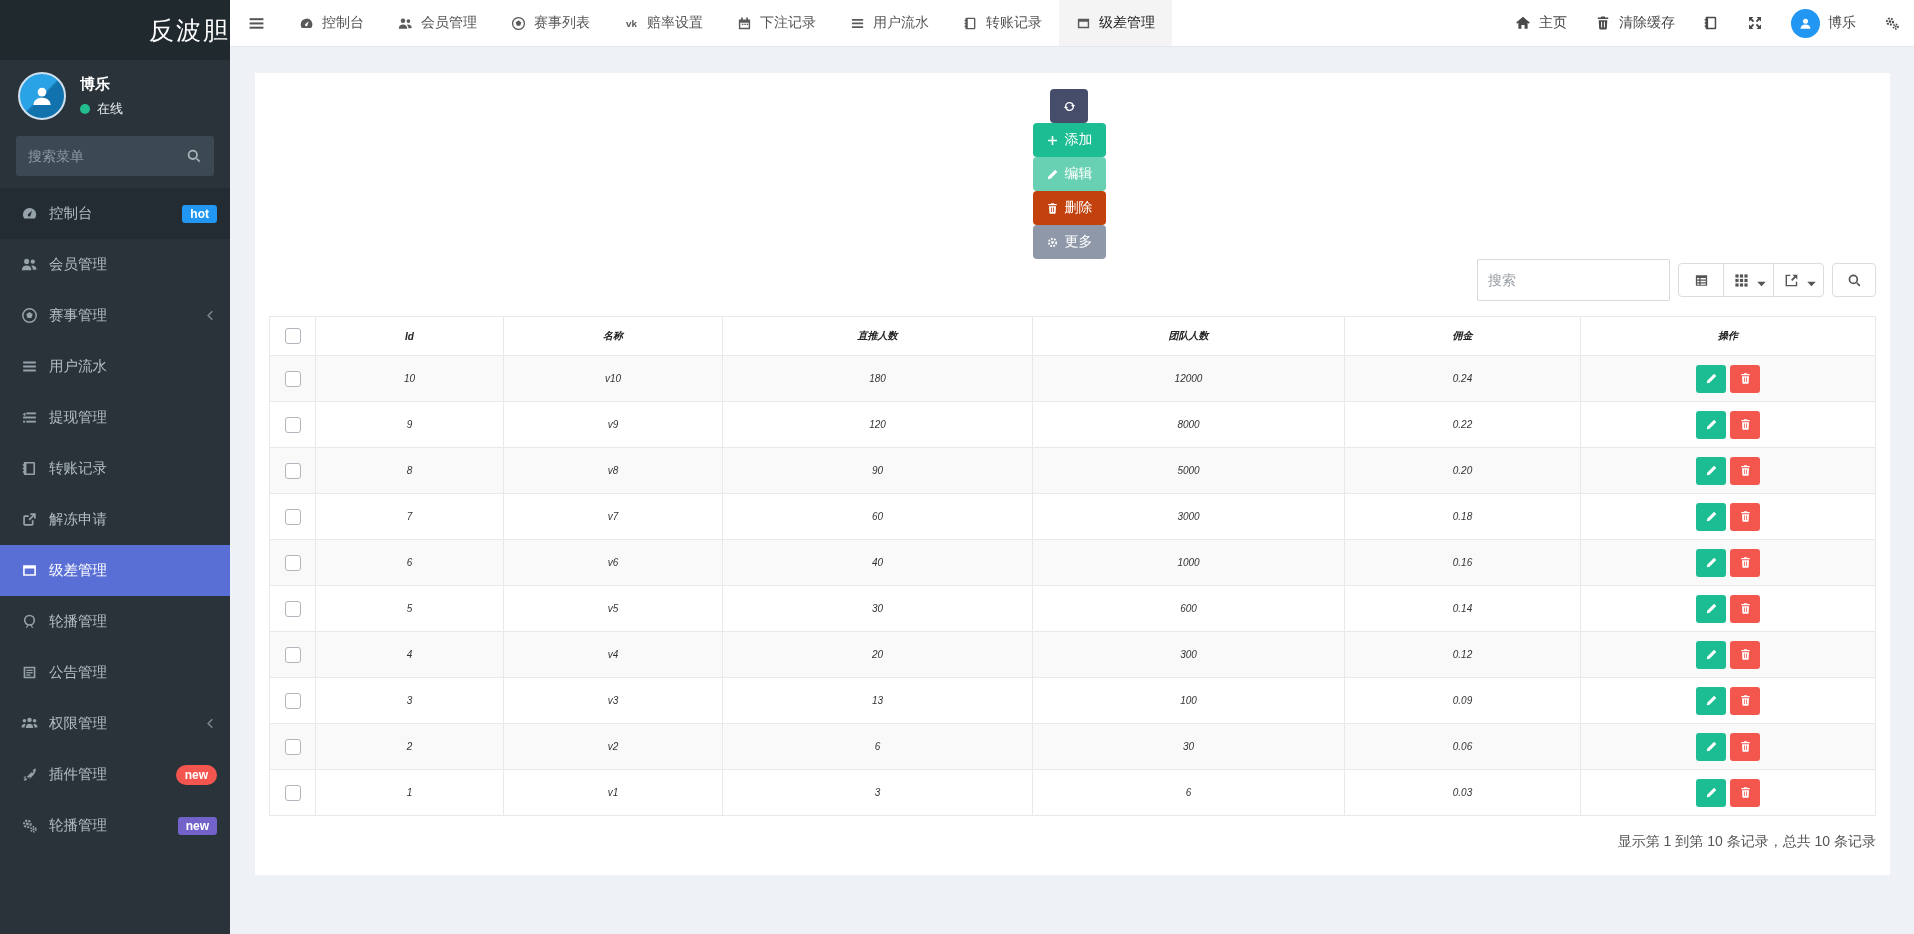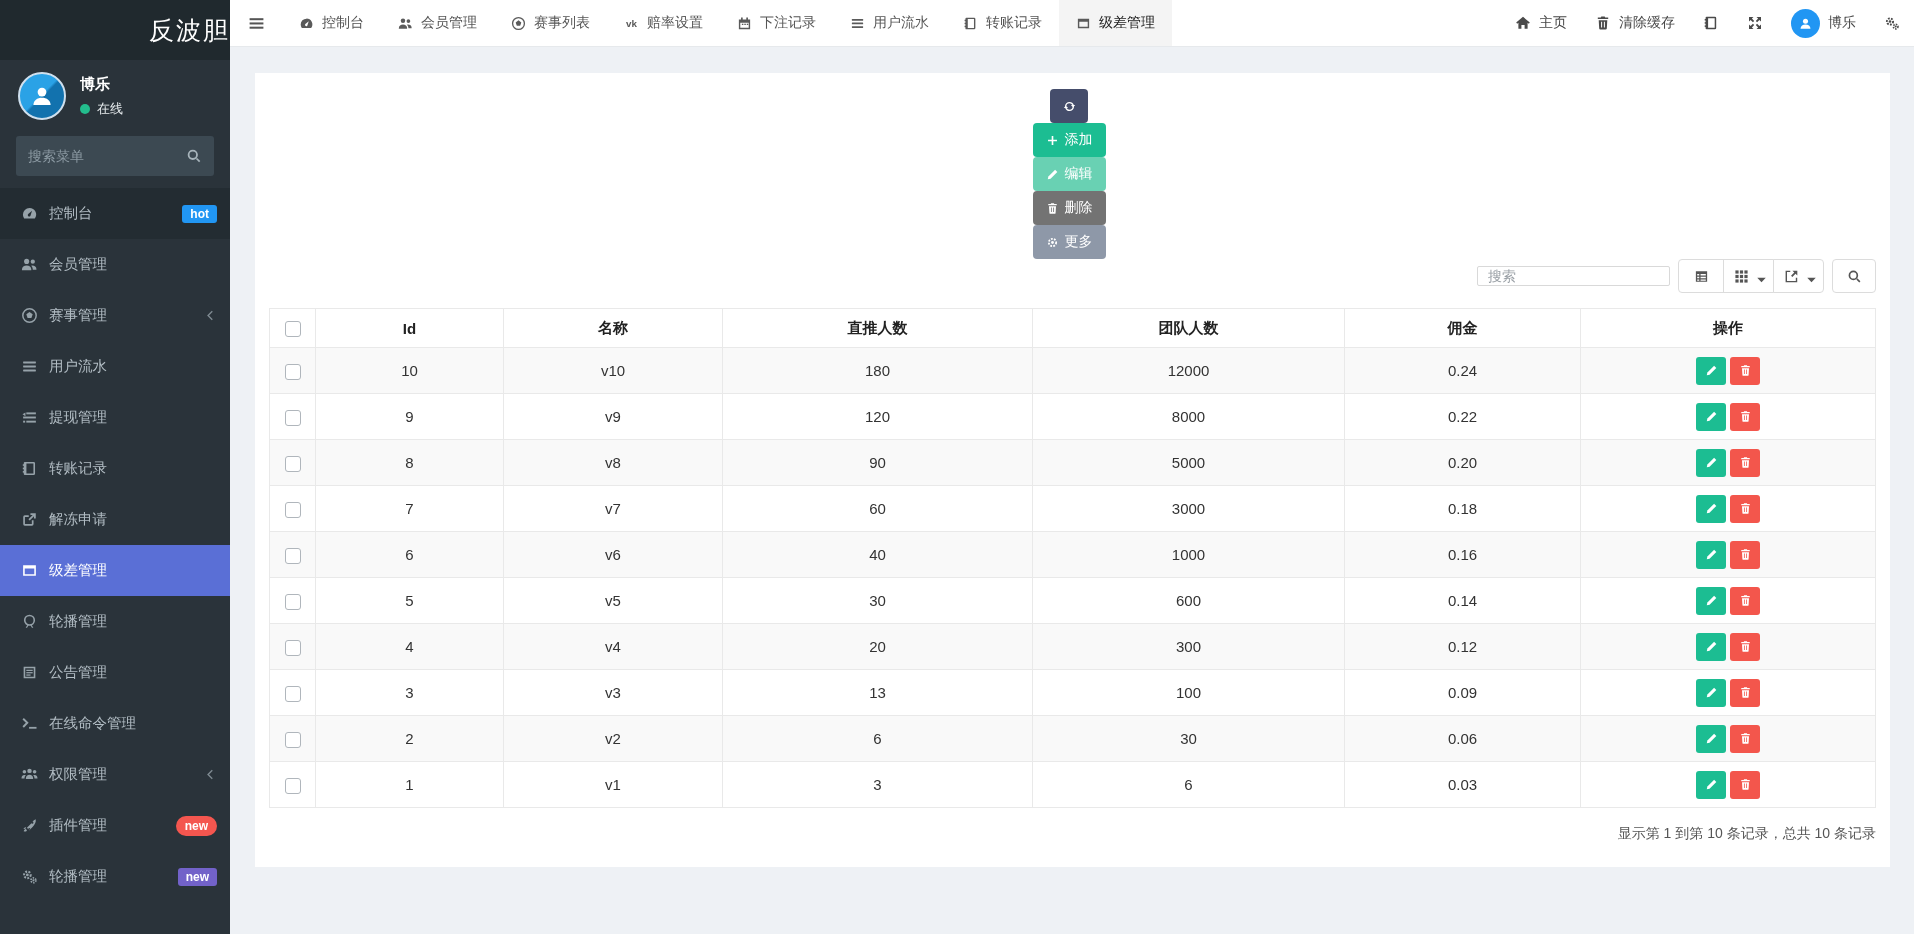--- a/index.html
+++ b/index.html
@@ -58,38 +58,38 @@
   .panel { margin:26px 24px 0 25px; background:#fff; padding:16px 14px 24px; }
 
   .toolbar { display:flex; align-items:center; margin-bottom:15px;flex-direction:column; }
   .btn { height:34px; border:none; border-radius:4px; color:#fff; font-size:14px;
     display:inline-flex; align-items:center; gap:6px; padding:0 13px; margin-right:7px; cursor:pointer;
     font-family:inherit; }
   .btn svg { width:13px; height:13px; }
   .btn-refresh { background:#454d6b; width:38px; justify-content:center; padding:0; }
   .btn-add { background:#1cbd92; }
   .btn-edit { background:#69d1b3; cursor:default; }
-  .btn-del { background:#737373; cursor:default;align-items:center; }
+  .btn-del { background:#c2410c; cursor:default;align-items:center; }
   .btn-more { background:#8e98a8; }
 
   .toolbar-right { margin-left:auto; display:flex; align-items:center; }
-  .search-box input { width:193px; height:20px; border:1px solid #d9d9d9; border-radius:2px;
+  .search-box input { width:193px; height:42px; border:1px solid #d9d9d9; border-radius:2px;
     padding:0 10px; font-size:14px; color:#333; outline:none; }
   .search-box input::placeholder { color:#9aa0a6; }
   .btn-group { display:flex; margin-left:8px; }
   .gbtn { height:34px; min-width:46px; background:#fff; border:1px solid #dcdcdc; color:#555;
     display:inline-flex; align-items:center; justify-content:center; gap:5px; padding:0 10px;
     margin-left:-1px; cursor:pointer; font-family:inherit; }
   .btn-group .gbtn:first-child { border-radius:4px 0 0 4px; margin-left:0; }
   .btn-group .gbtn:last-child { border-radius:0 4px 4px 0; }
   .gbtn svg { width:15px; height:15px; }
   .gbtn .caret { width:9px; height:9px; }
   .gbtn-search { margin-left:8px; border-radius:4px; min-width:44px; }
 
-  table.grid { width:100%; border-collapse:collapse; font-size:15px; color:#333; }
+  table.grid { width:100%; border-collapse:collapse; font-size:10px; color:#333;font-style:italic; }
   .grid th, .grid td { border:1px solid #e9e9e9; text-align:center; padding:0 6px; }
   .grid th { height:39px; font-weight:bold; color:#222; }
   .grid td { height:46px; }
   .grid tbody tr:nth-child(odd) { background:#f9f9f9; }
   .cb { width:16px; height:16px; border:1px solid #b0b6bc; border-radius:3px; background:#fff; display:inline-block; vertical-align:middle; }
   .td-actions .abtn { width:30px; height:28px; border:none; border-radius:3px; color:#fff;
     display:inline-flex; align-items:center; justify-content:center; margin:0 2px; cursor:pointer; }
   .abtn svg { width:13px; height:13px; }
   .abtn-edit { background:#1cbd92; }
   .abtn-del { background:#f3564c; }
@@ -224,29 +224,20 @@
       <div class="menu-item">
         <span class="mi-icon">
           <svg viewBox="0 0 16 16" fill="currentColor">
             <path fill-rule="evenodd" d="M2.5 2.5h11v11h-11zM4 4v8h8V4z"></path>
             <rect x="5" y="5.4" width="6" height="1.2"></rect>
             <rect x="5" y="7.6" width="6" height="1.2"></rect>
             <rect x="5" y="9.8" width="4" height="1.2"></rect>
           </svg>
         </span>
         <span class="mi-label">公告管理</span>
-      </div>
-      <div class="menu-item">
-        <span class="mi-icon">
-          <svg viewBox="0 0 16 16" fill="currentColor">
-            <path d="M1.4 4.2l1.3-1.3 4.5 4.5-4.5 4.5-1.3-1.3 3.2-3.2z"></path>
-            <rect x="7.6" y="11.2" width="7" height="1.7"></rect>
-          </svg>
-        </span>
-        <span class="mi-label">在线命令管理</span>
       </div>
       <div class="menu-item">
         <span class="mi-icon">
           <svg viewBox="0 0 16 16" fill="currentColor">
             <circle cx="8" cy="4.6" r="2.1"></circle>
             <path d="M4.6 11.5c0-2 1.5-3.2 3.4-3.2s3.4 1.2 3.4 3.2v.8H4.6z"></path>
             <circle cx="3.2" cy="5.4" r="1.7"></circle>
             <path d="M.5 11.2c0-1.7 1.2-2.7 2.7-2.7.5 0 1 .1 1.4.3-.8.7-1.3 1.7-1.3 2.9H.5z"></path>
             <circle cx="12.8" cy="5.4" r="1.7"></circle>
             <path d="M15.5 11.2c0-1.7-1.2-2.7-2.7-2.7-.5 0-1 .1-1.4.3.8.7 1.3 1.7 1.3 2.9h2.8z"></path>

